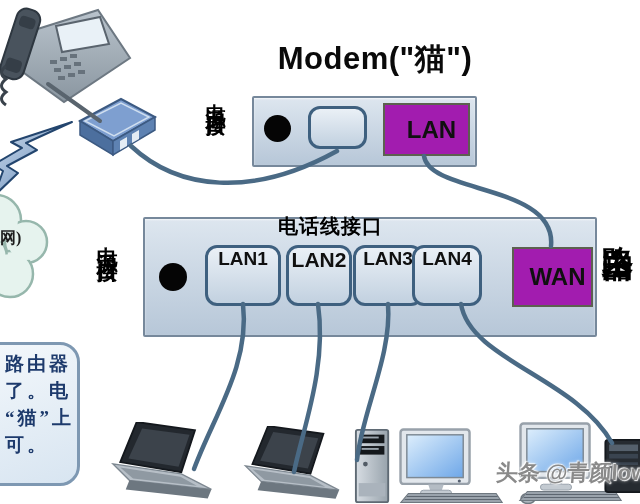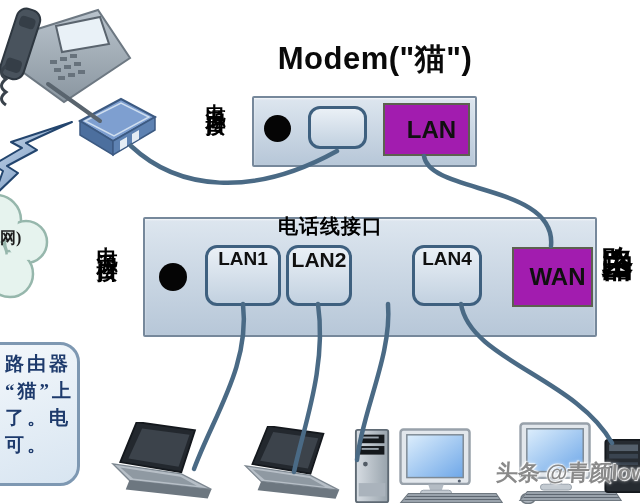--- a/index.html
+++ b/index.html
@@ -142,22 +142,22 @@
       <circle cx="46" cy="86" r="20"></circle>
         <circle cx="16" cy="70" r="24"></circle>
         <circle cx="10" cy="30" r="18"></circle>
     </g>
   </svg>
   <div class="cloud-label">网)</div>
 
   <div class="callout">
     <div class="callout-lines">
       <div>路由器</div>
+      <div>了。电</div>
       <div>“猫”上</div>
-      <div>了。电</div>
       <div>可。</div>
     </div>
   </div>
 
   <div class="title">Modem("猫")</div>
 
   <div class="vlabel" style="left:206px;top:88px;font-size:20px;letter-spacing:5px;">电源接口</div>
   <div class="device-body" style="left:252px;top:96px;width:221px;height:67px;"></div>
   <div class="power-dot" style="left:264px;top:115px;width:27px;height:27px;"></div>
   <div class="port-box" style="left:308px;top:106px;width:53px;height:37px;"></div>
@@ -167,20 +167,23 @@
   <div class="hlabel" style="left:278px;top:176px;font-size:20px;letter-spacing:1px;">电话线接口</div>
 
   <div class="vlabel" style="left:96px;top:230px;font-size:21px;letter-spacing:6px;">电源接口</div>
   <div class="device-body" style="left:143px;top:217px;width:450px;height:116px;"></div>
   <div class="power-dot" style="left:159px;top:263px;width:28px;height:28px;"></div>
   <div class="port-box" style="left:205px;top:245px;width:70px;height:55px;font-size:19px;">
     <span>LAN1</span>
   </div>
   <div class="port-box" style="left:286px;top:245px;width:60px;height:55px;font-size:21px;">
     <span>LAN2</span>
+  </div>
+  <div class="port-box" style="left:353px;top:245px;width:64px;height:55px;font-size:19px;">
+    <span>LAN3</span>
   </div>
   <div class="port-box" style="left:412px;top:245px;width:64px;height:55px;font-size:19px;">
     <span>LAN4</span>
   </div>
   <div class="yellow-box" style="left:512px;top:247px;width:67px;height:56px;font-size:24px;">
     <span>WAN</span>
   </div>
   <div class="vlabel" style="left:602px;top:220px;font-size:32px;letter-spacing:3px;font-family:'Liberation Sans',sans-serif;">路由器</div>
 
   <svg class="dev" style="left:98px;top:422px;" width="132" height="82" viewBox="0 0 132 90">

